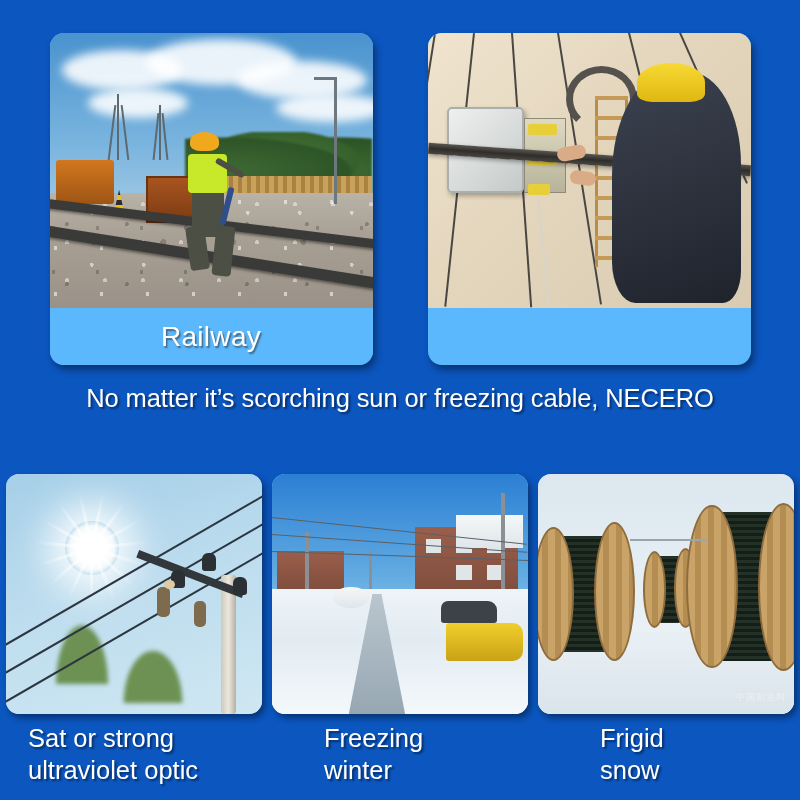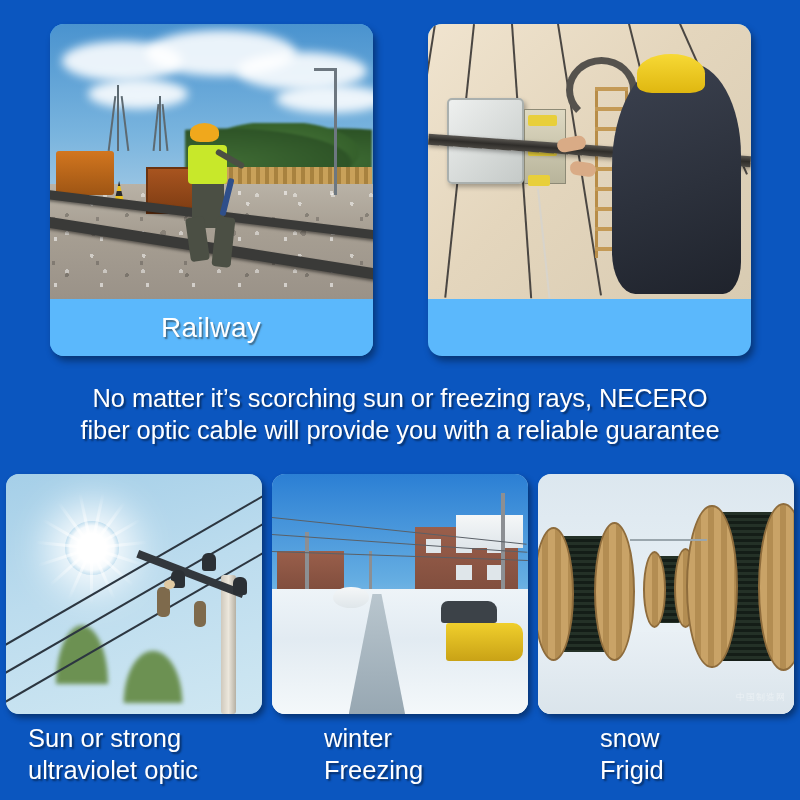--- a/index.html
+++ b/index.html
@@ -18,21 +18,21 @@
 
   
   .top-row {
     position: absolute;
     left: 0; top: 0;
     width: 800px;
     height: 372px;
     display: flex;
     justify-content: center;
     gap: 55px;
-    padding-top: 24px;
+    padding-top: 33px;
   }
 
   .card {
     width: 323px;
     height: 332px;
     border-radius: 14px;
     overflow: hidden;
     position: relative;
     box-shadow: 3px 5px 7px rgba(0,0,0,0.38);
     background: #5bb8fc;
@@ -313,22 +313,21 @@
       <div class="ly-hat"></div>
       <div class="ly-hand" style="left:40%;top:41%;width:9%;height:5%;transform:rotate(-10deg);"></div>
       <div class="ly-hand" style="left:44%;top:50%;width:8%;height:5%;transform:rotate(8deg);"></div>
       <div class="ly-wire" style="left:34%;top:60%;width:2px;height:40%;background:#d8d4cb;transform:rotate(-6deg);"></div>
     </div>
   </div>
 
 </div>
 
 <div class="headline">
-  <div>No matter it’s scorching sun or freezing rays, NECERO</div>
-  <div>fiber optic cable will provide you with a reliable guarantee</div>
+  <div>No matter it’s scorching sun or freezing cable, NECERO</div>
 </div>
 
 <div class="bottom-row">
 
   <div class="thumb">
     <div class="ph sn-sky"></div>
     <div class="sn-burst">
       <div class="sn-ray" style="transform:rotate(0deg);"></div>
       <div class="sn-ray" style="transform:rotate(24deg);"></div>
       <div class="sn-ray" style="transform:rotate(48deg);"></div>
@@ -398,24 +397,24 @@
     <div class="dr-flange" style="left:58%;top:13%;width:20%;height:68%;"></div>
     <div class="dr-flange" style="left:86%;top:12%;width:20%;height:70%;"></div>
     <div class="sn-line" style="left:36%;top:27%;width:30%;background:#9aa6ad;"></div>
     <div class="dr-wm">中国制造网</div>
   </div>
 
 </div>
 
 <div class="bottom-labels">
   <div class="label-cell">
-    <div>Sun or strong</div>
+    <div>Sat or strong</div>
     <div>ultraviolet optic</div>
   </div>
   <div class="label-cell">
+    <div>Freezing</div>
     <div>winter</div>
-    <div>Freezing</div>
   </div>
   <div class="label-cell">
+    <div>Frigid</div>
     <div>snow</div>
-    <div>Frigid</div>
   </div>
 </div>
 
 </body></html>

